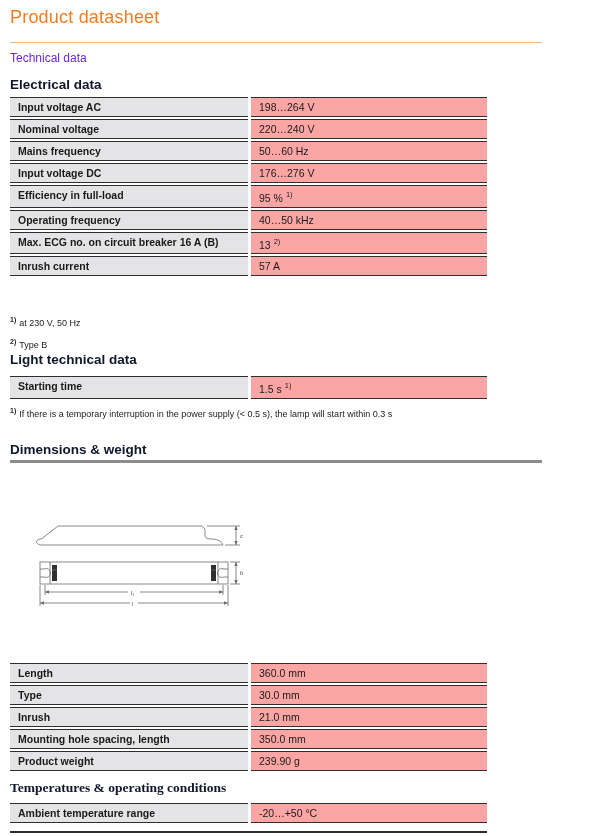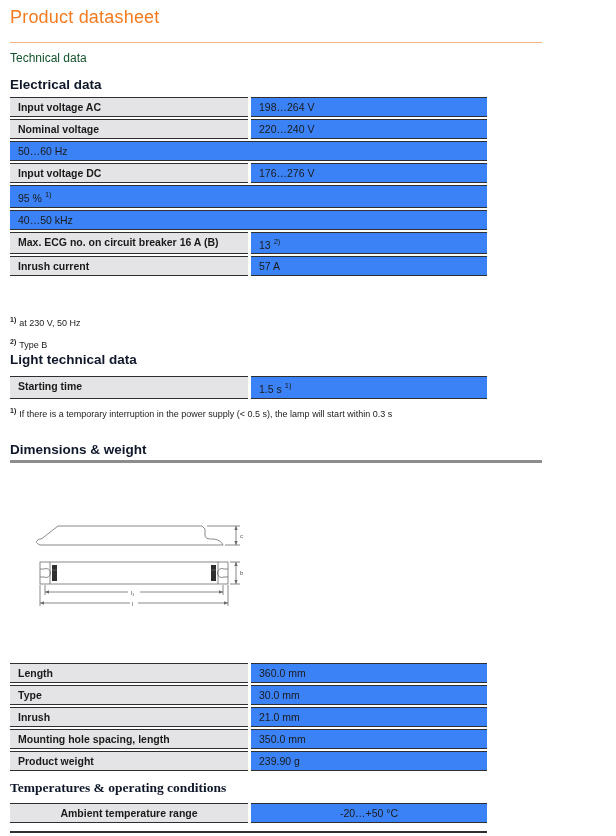--- a/index.html
+++ b/index.html
@@ -4,31 +4,31 @@
 <style>
   * { margin:0; padding:0; box-sizing:border-box; }
   html,body { background:#fff; }
   body { font-family:"Liberation Sans", sans-serif; color:#1a1a1a; }
   .page { position:relative; width:542px; height:836px; background:#fff; overflow:hidden; }
 
   .title { position:absolute; left:10px; top:7px; font-size:18px; font-weight:500;
            color:#f47b20; letter-spacing:.2px; }
   .orange-rule { position:absolute; left:10px; top:42px; width:596px; height:1px;
                  background:#f3b585; }
-  .subtitle { position:absolute; left:10px; top:51px; font-size:12px; color:#14532d; }
+  .subtitle { position:absolute; left:10px; top:51px; font-size:12px; color:#6d28d9; }
 
   .sec-heading { position:absolute; left:10px; font-size:13.5px; font-weight:bold; color:#0f172a; }
   .gray-rule { position:absolute; left:10px; width:595px; height:3px; background:#8c8c8c; }
 
   .dtable { position:absolute; left:10px; width:477px; }
   .trow { display:flex; gap:3px; margin-bottom:2px; }
   .tcell { border-top:1px solid #2e2e2e; border-bottom:1px solid #2e2e2e;
            font-size:10.5px; line-height:12px; padding:3px 8px 3px 8px; }
   .tlabel { flex:0 0 238px; background:#e4e4e6; font-weight:bold; }
-  .tvalue { flex:1; background:#3b82f6; }
+  .tvalue { flex:1; background:#fca5a5; }
   .tcell sup { font-size:7.5px; margin-left:3px; }
 
   .footnotes { position:absolute; left:10px; }
   .footnote { font-size:9px; line-height:11px; margin-bottom:7px; color:#222; }
   .footnote sup { font-size:7px; margin-right:3px; font-weight:bold; }
 
   .drawing { position:absolute; left:28px; top:512px; }
   .drawing path, .drawing line, .drawing rect.outline, .drawing polyline
     { fill:none; stroke:#6b6b6b; stroke-width:0.8; }
   .drawing .fillwhite { fill:#fff; }
@@ -52,30 +52,33 @@
   <div class="dtable" style="top:97px;">
       <div class="trow">
         <div class="tcell tlabel">Input voltage AC</div>
         <div class="tcell tvalue">198…264 V</div>
       </div>
       <div class="trow">
         <div class="tcell tlabel">Nominal voltage</div>
         <div class="tcell tvalue">220…240 V</div>
       </div>
       <div class="trow">
+        <div class="tcell tlabel">Mains frequency</div>
         <div class="tcell tvalue">50…60 Hz</div>
       </div>
       <div class="trow">
         <div class="tcell tlabel">Input voltage DC</div>
         <div class="tcell tvalue">176…276 V</div>
       </div>
       <div class="trow">
+        <div class="tcell tlabel">Efficiency in full-load</div>
         <div class="tcell tvalue">95 %<sup>1)</sup></div>
       </div>
       <div class="trow">
+        <div class="tcell tlabel">Operating frequency</div>
         <div class="tcell tvalue">40…50 kHz</div>
       </div>
       <div class="trow">
         <div class="tcell tlabel">Max. ECG no. on circuit breaker 16 A (B)</div>
         <div class="tcell tvalue">13<sup>2)</sup></div>
       </div>
       <div class="trow">
         <div class="tcell tlabel">Inrush current</div>
         <div class="tcell tvalue">57 A</div>
       </div>
@@ -174,21 +177,21 @@
         <div class="tcell tlabel">Mounting hole spacing, length</div>
         <div class="tcell tvalue">350.0 mm</div>
       </div>
       <div class="trow">
         <div class="tcell tlabel">Product weight</div>
         <div class="tcell tvalue">239.90 g</div>
       </div>
     </div>
 
   <div class="sec-heading" style="top:780px;font-family:Liberation Serif, serif;">Temperatures &amp; operating conditions</div>
-  <div class="dtable" style="top:803px;text-align:center;">
+  <div class="dtable" style="top:803px;">
       <div class="trow">
         <div class="tcell tlabel">Ambient temperature range</div>
         <div class="tcell tvalue">-20…+50 °C</div>
       </div>
     </div>
   <div class="cut-line"></div>
 
 </div>
 
 </body></html>

